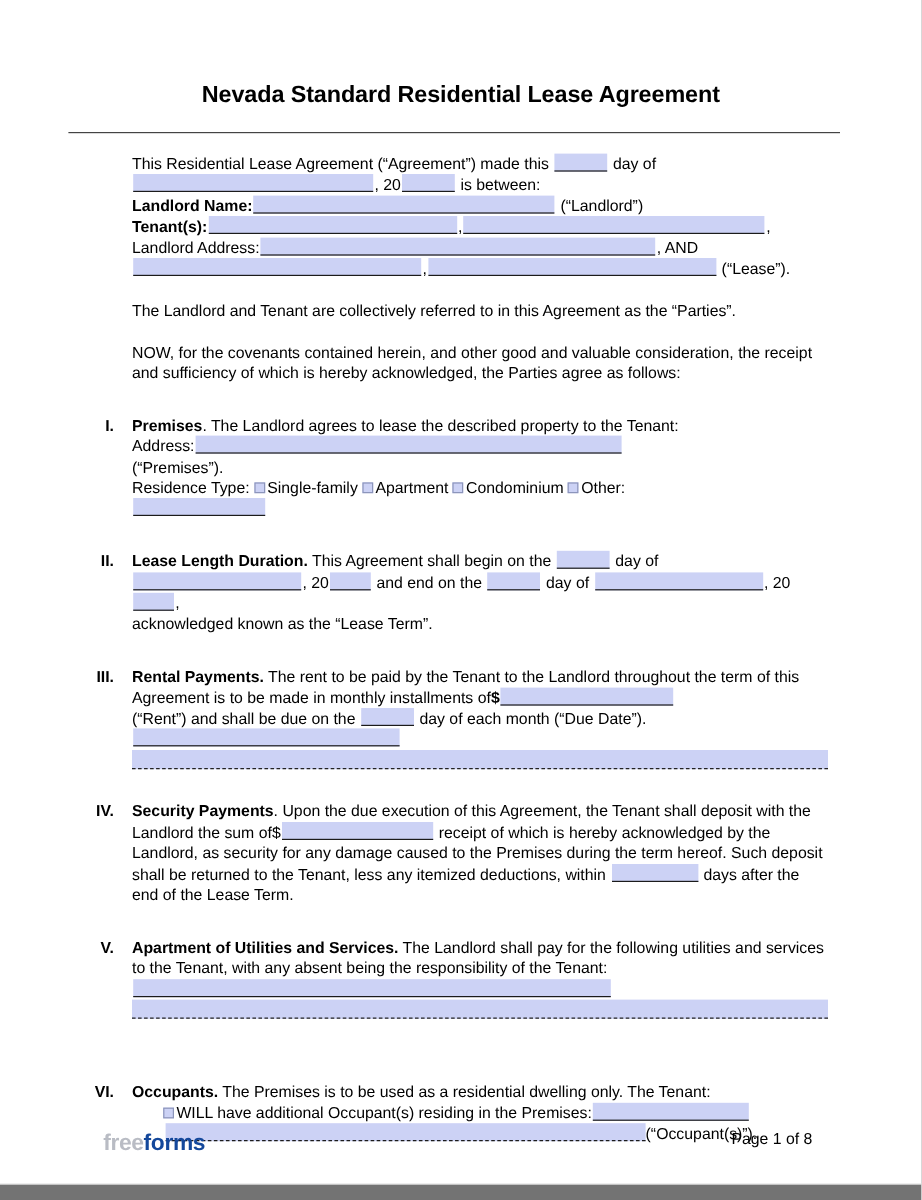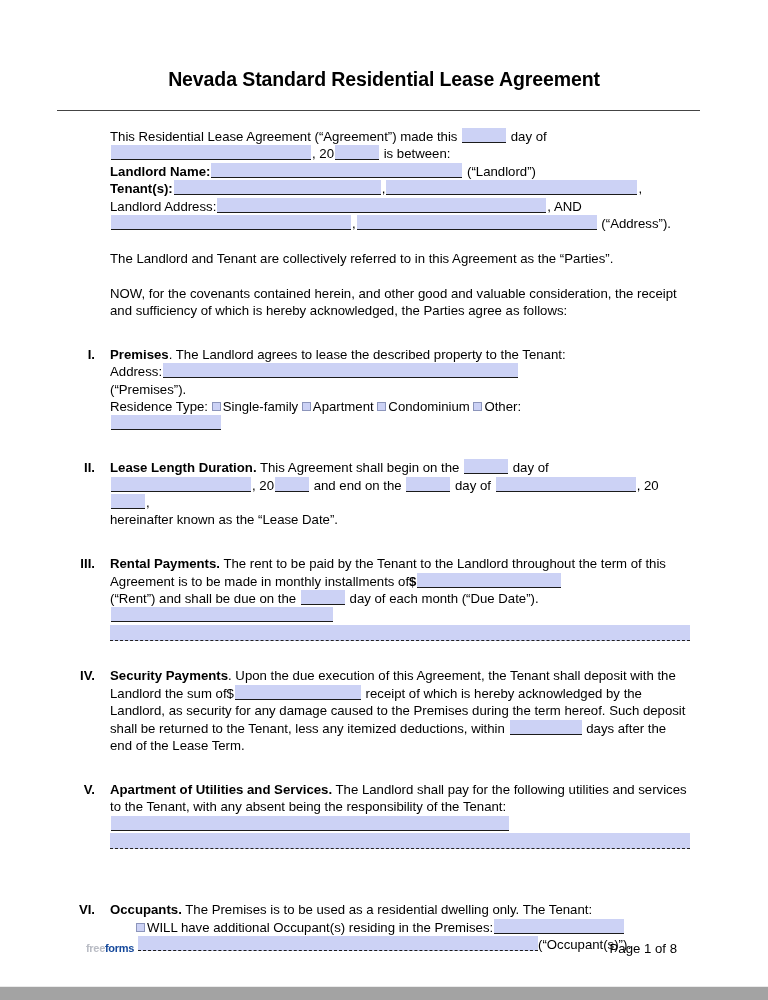--- a/index.html
+++ b/index.html
@@ -4,21 +4,21 @@
 <style>
   html, body {
     margin: 0;
     padding: 0;
     background: #ffffff;
   }
   .page {
     position: relative;
     width: 768px;
     height: 1000px;
-    background: #a3a3a3;
+    background: #737373;
     overflow: hidden;
     font-family: "Liberation Sans", sans-serif;
     color: #000000;
     box-sizing: border-box;
   }
   .page-inner {
     position: absolute;
     left: 0; top: 0;
     width: 768px;
     height: 986px;
@@ -108,21 +108,21 @@
     vertical-align: 0px;
     margin-right: 2px;
     box-sizing: border-box;
   }
 
   
   .footer-logo {
     position: absolute;
     left: 86px;
     top: 942px;
-    font-size: 11px;
+    font-size: 19px;
     font-weight: bold;
     letter-spacing: -0.3px;
   }
   .logo-free { color: #b9bcc4; }
   .logo-forms { color: #14489b; }
   .footer-page {
     position: absolute;
     right: 91px;
     top: 941px;
     font-size: 13.2px;
@@ -156,21 +156,21 @@
       <div class="para">
         <b>Tenant(s):</b><span class="fld" style="width:207px"></span><span>,</span><span class="fld" style="width:251px"></span><span>,</span>
       </div>
 
       <div class="para">
         <span>Landlord Address:</span><span class="fld" style="width:329px"></span><span>, AND</span>
       </div>
 
       <div class="para">
         <span class="fld" style="width:240px"></span><span>,</span><span class="fld" style="width:240px"></span>
-        <span>(“Address”).</span>
+        <span>(“Lease”).</span>
       </div>
 
       <div class="spacer"></div>
 
       <div class="para">The Landlord and Tenant are collectively referred to in this Agreement as the “Parties”.</div>
 
       <div class="spacer"></div>
 
       <div class="para">NOW, for the covenants contained herein, and other good and valuable consideration, the receipt and sufficiency of which is hereby acknowledged, the Parties agree as follows:</div>
 
@@ -198,21 +198,21 @@
         <span class="numeral">II.</span>
         <b class="sec-title">Lease Length Duration.</b>
         <span>This Agreement shall begin on the</span>
         <span class="fld w-sm"></span>
         <span>day of</span><br>
         <span class="fld" style="width:140px"></span><span>, 20</span><span class="fld w-xs"></span>
         <span>and end on the</span>
         <span class="fld w-sm"></span>
         <span>day of</span>
         <span class="fld" style="width:140px"></span><span>, 20</span><span class="fld w-xs"></span><span>,</span><br>
-        <span>hereinafter known as the “Lease Date”.</span>
+        <span>acknowledged known as the “Lease Term”.</span>
       </div>
 
       <div class="spacer"></div>
       <div class="spacer-sm"></div>
 
       <div class="section">
         <span class="numeral">III.</span>
         <b class="sec-title">Rental Payments.</b>
         <span>The rent to be paid by the Tenant to the Landlord throughout the term of this Agreement is to be made in monthly installments of</span><b>$</b><span class="fld" style="width:144px"></span><br>
         <span>(“Rent”) and shall be due on the</span>

